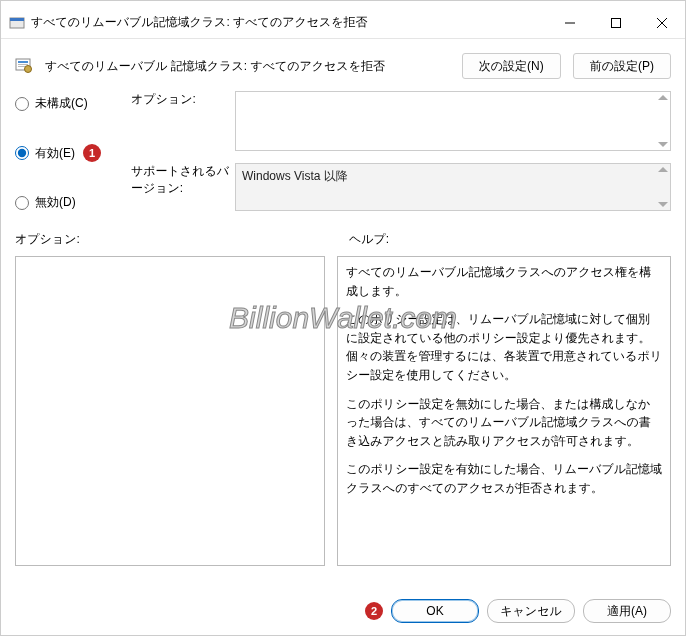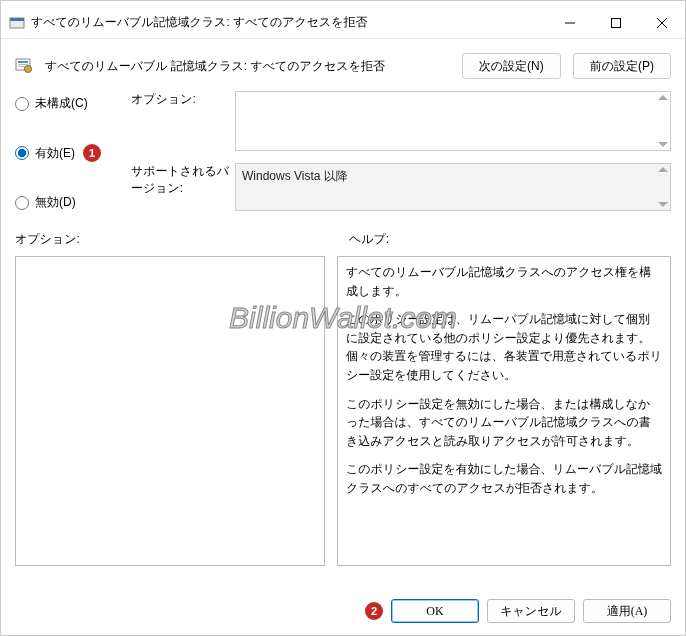--- a/index.html
+++ b/index.html
@@ -155,23 +155,23 @@
     display: flex;
     align-items: center;
     justify-content: flex-end;
     gap: 8px;
     padding: 0 14px;
   }
   .footer-btn {
     width: 88px; height: 24px;
     border: 1px solid #bbb;
     background: #fdfdfd;
-    border-radius: 3px;
-    font-size: 12px;
-    font-family: Liberation Serif, serif;
+    border-radius: 11px;
+    font-size: 12px;
+    font-family: Liberation Sans, sans-serif;
   }
   .footer-btn.primary { border: 1px solid #0067c0; box-shadow: 0 0 0 1px #9bc7ea inset; }
 </style>
 </head>
 <body>
 
 <div class="titlebar">
   <span class="titlebar-icon">
     <svg viewBox="0 0 16 16">
         <rect x="1" y="3" width="14" height="10" fill="#eaeaea" stroke="#888"></rect>

